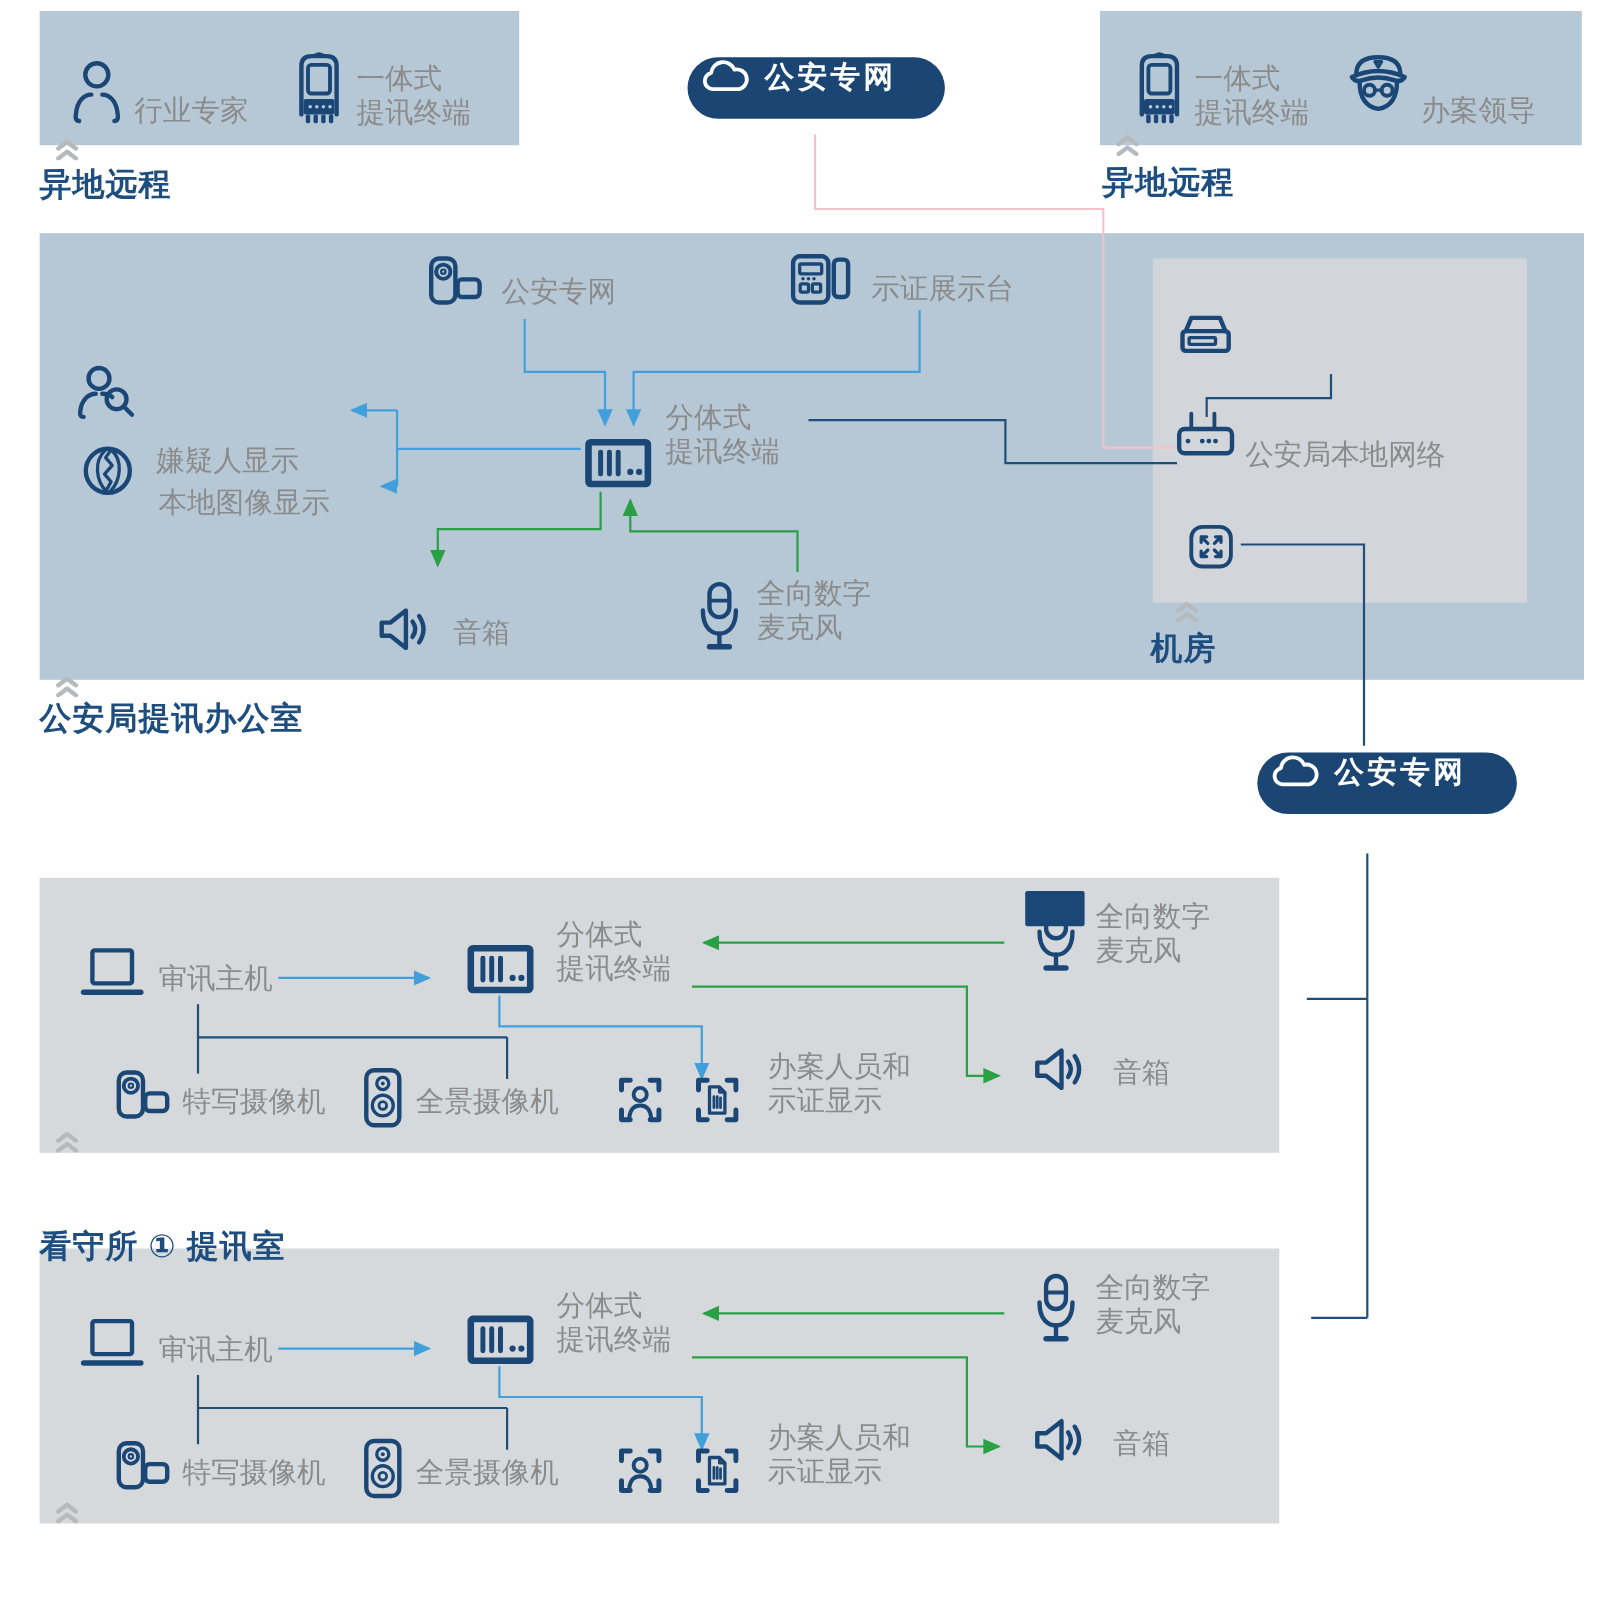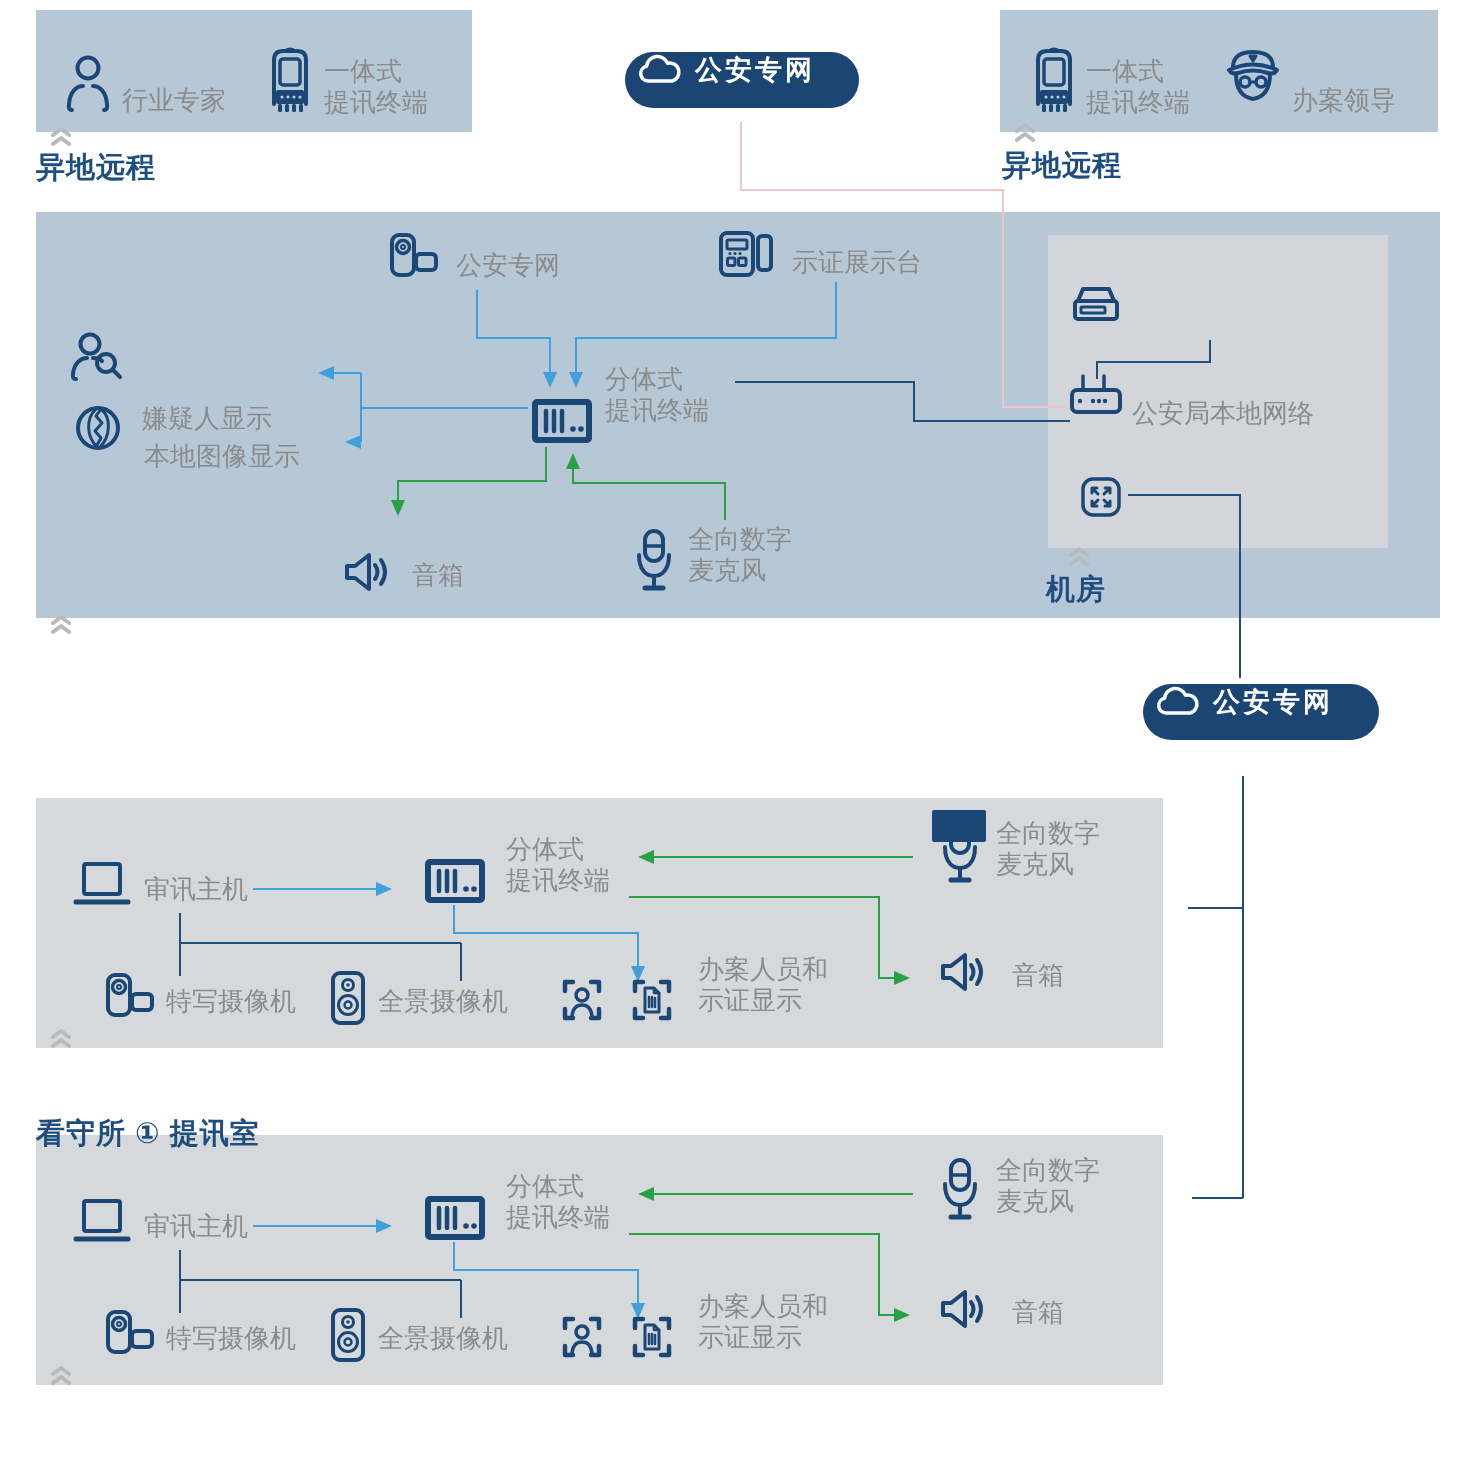--- a/index.html
+++ b/index.html
@@ -294,20 +294,21 @@
       <use href="#sym-expand"></use>
     </svg>
   <svg class="ic" style="left:1068px;top:546px" width="22" height="20">
       <use href="#sym-chevrons"></use>
     </svg>
   <div class="cap" style="left:1046px;top:570px;">机房</div>
 
   <svg class="ic" style="left:50px;top:614px" width="22" height="20">
       <use href="#sym-chevrons"></use>
     </svg>
+  <div class="cap" style="left:36px;top:634px;">公安局提讯办公室</div>
 
   <svg class="ic" style="left:72px;top:860px" width="60" height="50">
       <use href="#sym-laptop"></use>
     </svg>
   <div class="lbl" style="left:144px;top:874px;">审讯主机</div>
   <svg class="ic" style="left:424px;top:858px" width="62" height="46">
       <use href="#sym-terminal"></use>
     </svg>
   <div class="lbl" style="left:506px;top:834px;">分体式
 提讯终端</div>

